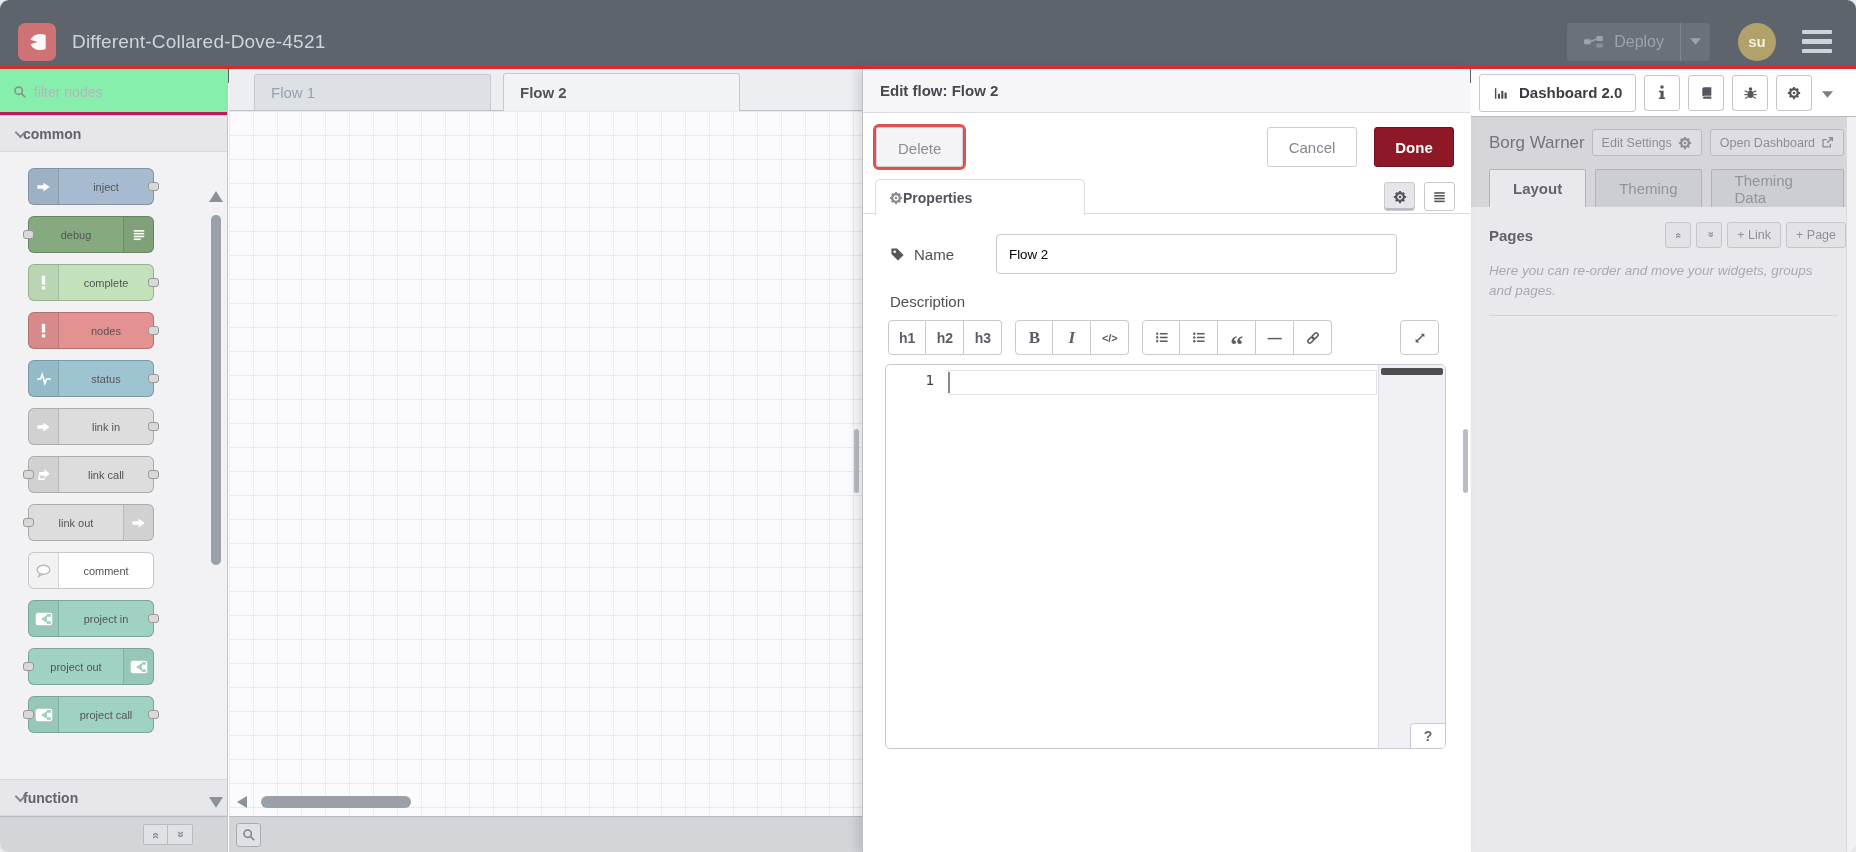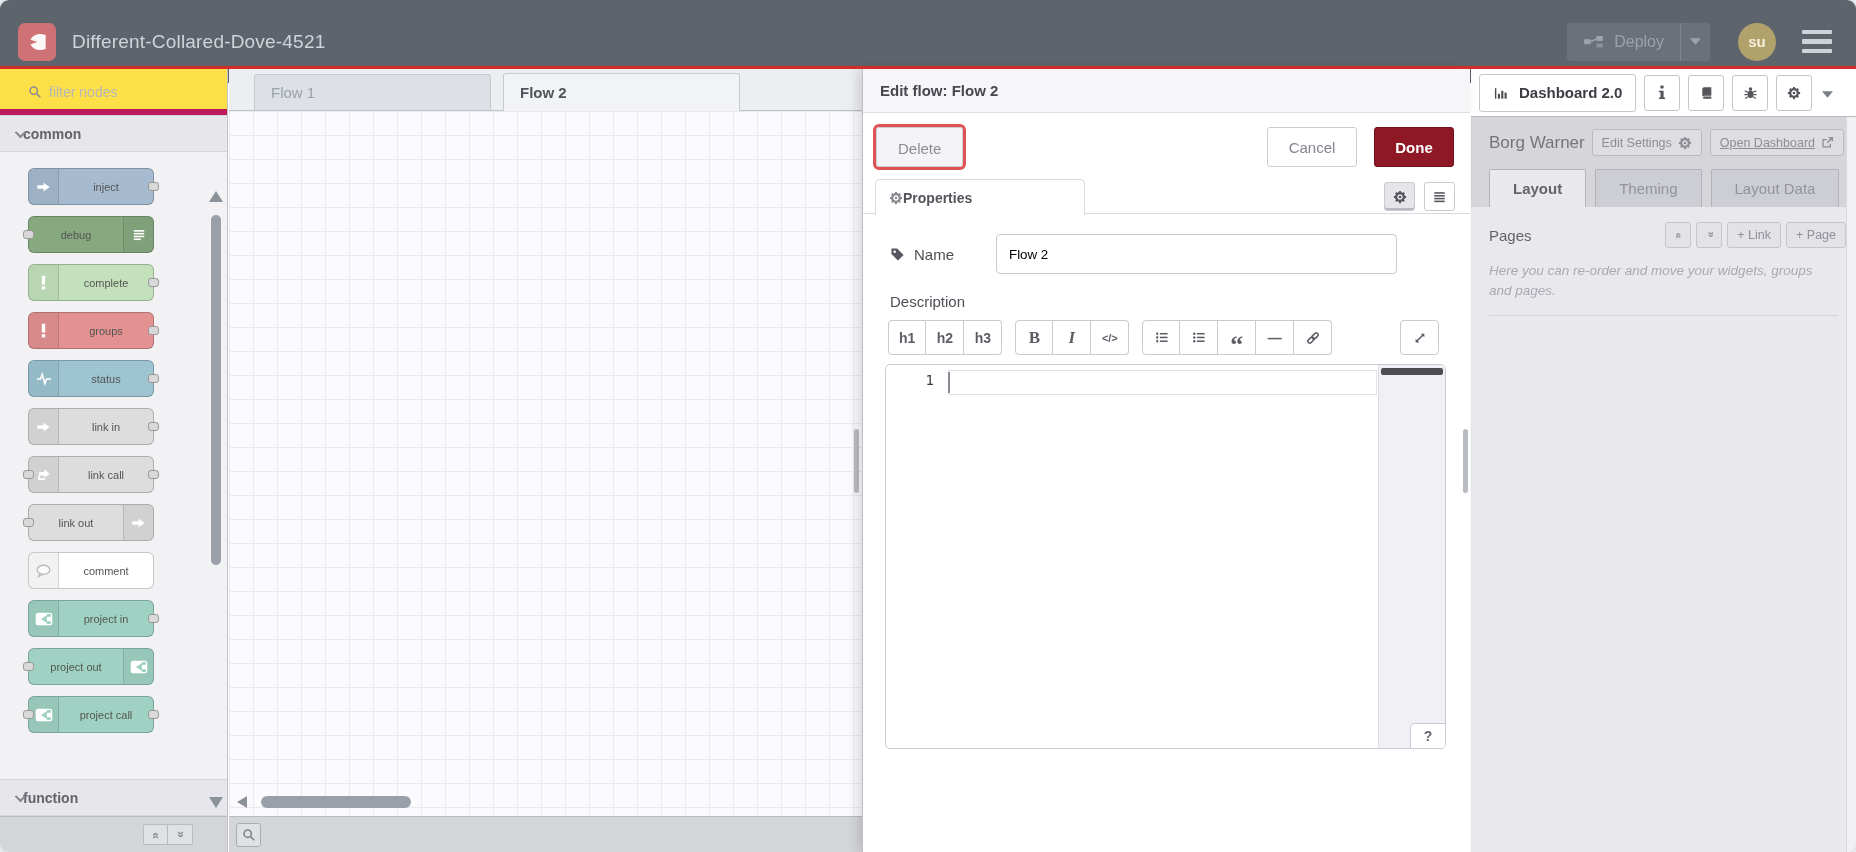--- a/index.html
+++ b/index.html
@@ -17,21 +17,21 @@
   .deploy-main { display:flex; align-items:center; gap:10px; padding:0 16px; color:#9ca3ac; font-size:16px; }
   .deploy-caret { width:30px; border-left:1px solid rgba(255,255,255,.15); display:flex; align-items:center; justify-content:center; color:#9ca3ac; }
   .avatar { width:38px; height:38px; border-radius:50%; background:var(--avatar-bg,#b1a26c); color:#f6efdc;
     display:flex; align-items:center; justify-content:center; font-size:15px; font-weight:bold; margin-right:26px; }
   .burger { display:flex; flex-direction:column; gap:5px; width:30px; cursor:pointer; }
   .burger span { height:4.5px; background:#ced3d9; border-radius:1px; }
 
   
   .palette { position:absolute; left:0; top:69px; bottom:0; width:228px; background:#f2f2f5;
     border-right:1px solid #c2c2c8; display:flex; flex-direction:column; }
-  .filter-row { height:46px; background:#fde047; border-bottom:6px solid #be185d; padding:8px 24px; }
+  .filter-row { height:46px; background:#86efac; border-bottom:3px solid #be185d; padding:8px 9px; }
   .filter-box { height:30px; display:flex; align-items:center; gap:7px; color:#8d8d94; padding:0 4px; }
   .filter-box input { border:none; outline:none; background:transparent; font-size:14px; color:#6a6a72; width:150px; font-family:inherit; }
   .filter-box input::placeholder { color:#b5b5bd; }
   .category-header { height:37px; background:#e7e7eb; border-top:1px solid #d6d6db; border-bottom:1px solid #d6d6db;
     display:flex; align-items:center; padding-left:15px; color:#63636b; font-weight:bold; font-size:14px; flex:none; }
   .chev { width:8px; height:8px; border-right:2px solid #85858d; border-bottom:2px solid #85858d; transform:rotate(45deg) translateY(-2px); }
   .nodes-area { flex:1; overflow:hidden; padding:16px 0 0 28px; display:flex; flex-direction:column; gap:11px; }
   .pnode { position:relative; width:126px; height:37px; flex:none; border-radius:6px; border:1px solid rgba(0,0,0,.22);
     display:flex; align-items:center; font-size:11px; color:#555; background:var(--c,#ddd); cursor:grab; }
   .pnode .nicon { width:30px; align-self:stretch; background:rgba(0,0,0,.05); display:flex; align-items:center; justify-content:center; color:#fff; flex:none; }
@@ -133,29 +133,29 @@
     display:flex; align-items:center; gap:9px; padding:0 13px; font-weight:bold; color:#3c3c43; font-size:15px; }
   .sb-tab-active .gi { color:#4a4a50; }
   .sb-iconbtn { width:36px; height:36px; border:1px solid #c6c6cc; border-radius:3px; background:#fff; color:#55555c;
     display:flex; align-items:center; justify-content:center; }
   .sb-caret { margin-left:2px; color:#7a7f86; }
   .sb-band { background:#d6d6da; padding:12px 12px 0 18px; }
   .band-row { display:flex; align-items:center; margin-bottom:13px; }
   .project-name { color:#74747c; font-size:17px; }
   .band-btn { height:27px; background:#dedee2; border:1px solid #b9b9c0; border-radius:3px; color:#8d8d95; font-size:12.5px;
     display:flex; align-items:center; gap:6px; padding:0 9px; cursor:pointer; }
-  .band-btn + .band-btn { margin-left:8px;text-decoration:underline; }
+  .band-btn + .band-btn { margin-left:8px; }
   .band-row .band-btn:first-of-type { margin-left:auto; }
   .sb-subtabs { display:flex; gap:9px; }
   .sb-subtab { height:38px; display:flex; align-items:center; justify-content:center; font-size:15px; padding:0 23px;
     border:1px solid #b2b2ba; border-bottom:none; border-radius:2px 2px 0 0; background:#cdced3; color:#93939b; cursor:pointer; }
   .sb-subtab.active { background:#e9e9ed; color:#64646c; font-weight:bold; }
   .sb-content { padding:15px 10px 0 18px; }
   .pages-row { display:flex; align-items:center; }
-  .pages-title { font-weight:normal; font-size:15px; color:#62626a; }
+  .pages-title { font-weight:bold; font-size:15px; color:#62626a; }
   .pg-btn { height:26px; background:#e2e2e7; border:1px solid #c5c5cc; border-radius:3px; color:#90909a; font-size:12.5px;
     display:flex; align-items:center; justify-content:center; padding:0 9px; cursor:pointer; }
   .pg-btn.sq { width:26px; padding:0; font-size:11px; }
   .pages-row .pg-btn:first-of-type { margin-left:auto; }
   .pg-btn + .pg-btn { margin-left:5px; }
   .sb-help { margin-top:13px; width:348px; font-style:italic; color:#a9a9b2; font-size:13.5px; line-height:1.45; }
   .sb-divider { margin-top:15px; border-top:1px solid #d4d4da; margin-right:8px; }
   .sb-scroll { position:absolute; right:0; top:48px; bottom:0; width:10px; background:#f1f1f4; border-left:1px solid #d9d9de; }
 
   .gi { display:inline-flex; align-items:center; justify-content:center; }
@@ -252,21 +252,21 @@
     <span class="nlabel">complete</span>
   <span class="port right"></span>
         </div>
         <div class="pnode icon-left" style="--c: #e49191;">
     <span class="nicon">
             <svg width="7" height="15" viewBox="0 0 6 16">
               <rect x="1.2" y="0.8" width="3.6" height="9.4" fill="currentColor"></rect>
               <rect x="1.2" y="12" width="3.6" height="3.4" fill="currentColor"></rect>
             </svg>
           </span>
-    <span class="nlabel">groups</span>
+    <span class="nlabel">nodes</span>
   <span class="port right"></span>
         </div>
         <div class="pnode icon-left" style="--c: #9ec4d2;">
     <span class="nicon">
             <svg width="16" height="14" viewBox="0 0 16 16">
               <polyline points="0,8 4,8 6,3 9,13 11,8 16,8" fill="none" stroke="currentColor" stroke-width="1.9"></polyline>
             </svg>
           </span>
     <span class="nlabel">status</span>
   <span class="port right"></span>
@@ -645,21 +645,21 @@
         </div>
       </div>
       <div class="sb-subtabs">
           <div class="sb-subtab active">
     <span class="st-label">Layout</span>
   </div>
           <div class="sb-subtab">
     <span class="st-label">Theming</span>
   </div>
           <div class="sb-subtab">
-    <span class="st-label">Layout Data</span>
+    <span class="st-label">Theming Data</span>
   </div>
         </div>
     </div>
     <div class="sb-content">
       <div class="pages-row">
         <span class="pages-title">Pages</span>
         <div class="pg-btn sq">
             <span class="dbl-chev up">«</span>
           </div>
         <div class="pg-btn sq">

